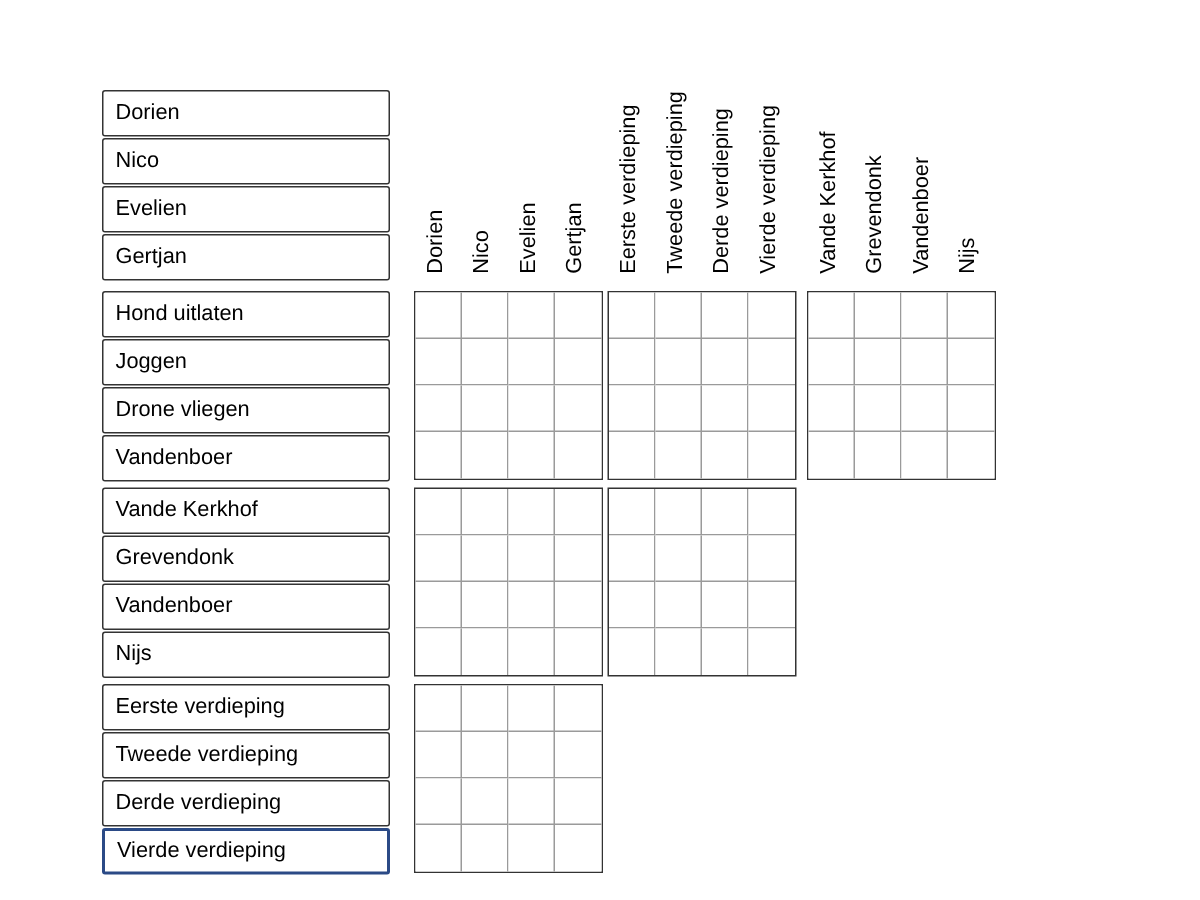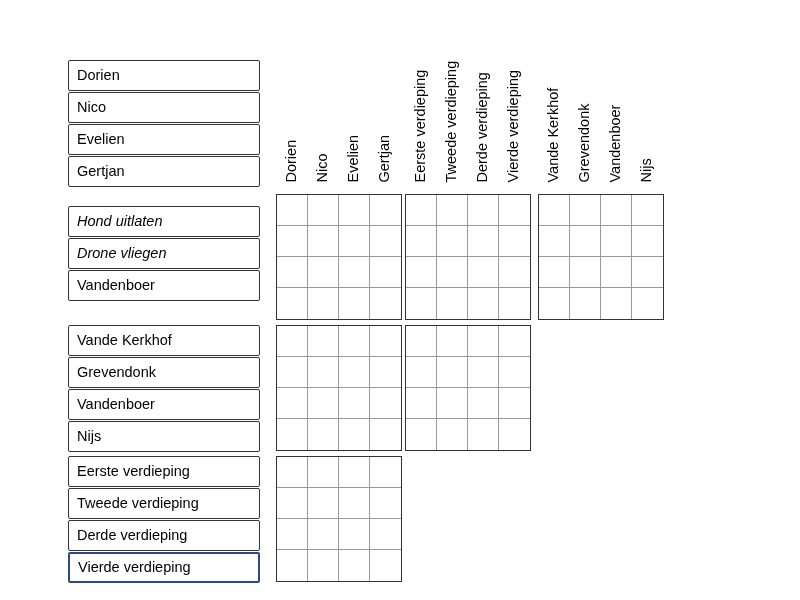--- a/index.html
+++ b/index.html
@@ -86,22 +86,23 @@
 <body>
 
 <div id="grid-wrap">
     <div class="rowlabels" style="top: 60px;">
       <div class="row-label" style="margin-top: 0px;">Dorien</div>
       <div class="row-label" style="margin-top: 1px;">Nico</div>
       <div class="row-label" style="margin-top: 1px;">Evelien</div>
       <div class="row-label" style="margin-top: 1px;">Gertjan</div>
     </div>
     <div class="rowlabels" style="top: 194px;">
-      <div class="row-label" style="margin-top: 12px; font-style: italic;">Hond uitlaten</div>
-      <div class="row-label" style="margin-top: 1px; font-style: italic;">Drone vliegen</div>
+      <div class="row-label" style="margin-top: 0px;">Hond uitlaten</div>
+      <div class="row-label" style="margin-top: 1px;">Joggen</div>
+      <div class="row-label" style="margin-top: 1px;">Drone vliegen</div>
       <div class="row-label" style="margin-top: 1px;">Vandenboer</div>
     </div>
     <div class="rowlabels" style="top: 325px;">
       <div class="row-label" style="margin-top: 0px;">Vande Kerkhof</div>
       <div class="row-label" style="margin-top: 1px;">Grevendonk</div>
       <div class="row-label" style="margin-top: 1px;">Vandenboer</div>
       <div class="row-label" style="margin-top: 1px;">Nijs</div>
     </div>
     <div class="rowlabels" style="top: 456px;">
       <div class="row-label" style="margin-top: 0px;">Eerste verdieping</div>

